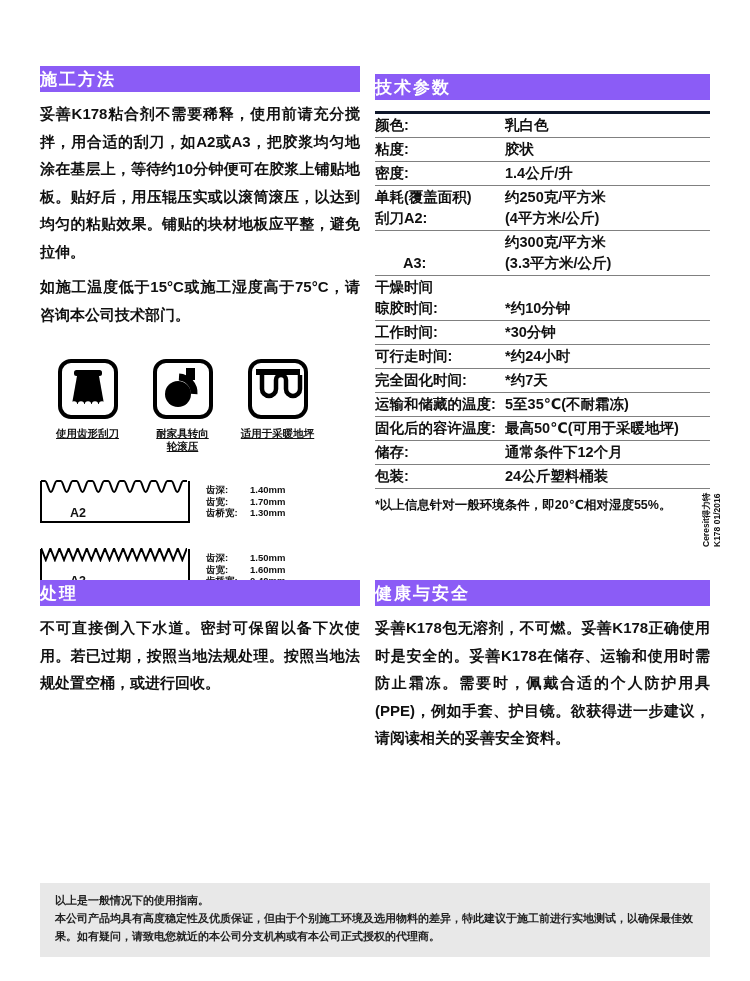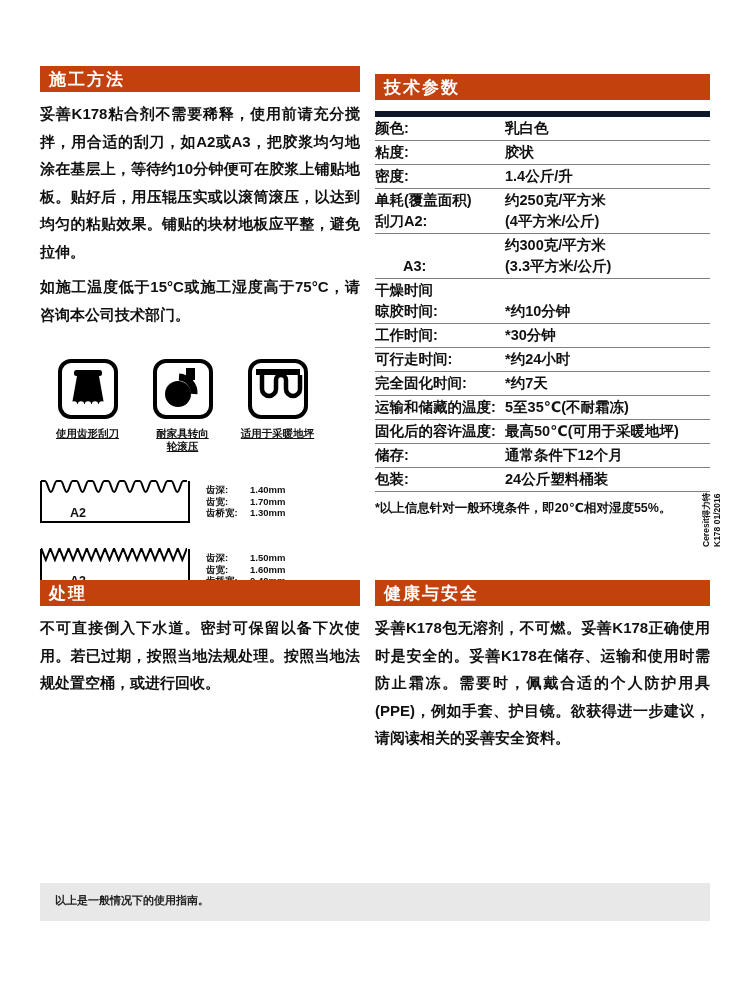--- a/index.html
+++ b/index.html
@@ -3,41 +3,41 @@
 <meta charset="utf-8">
 <style>
   html,body{margin:0;padding:0;background:#fff;}
   #page{position:relative;width:750px;height:981px;background:#fff;overflow:hidden;
         font-family:"Liberation Sans","DejaVu Sans",sans-serif;color:#111;}
   .col{position:absolute;}
   .col.left{left:40px;top:66px;width:320px;}
   .col.right{left:375px;top:74px;width:335px;}
   .col.bottom-left{left:40px;top:580px;width:320px;}
   .col.bottom-right{left:375px;top:580px;width:335px;}
-  .bar{background:#c2410c;color:#fff;height:26px;display:flex;align-items:center;
-       padding-left:9px;font-size:17px;font-weight:700;letter-spacing:2px;}
+  .bar{background:#8b5cf6;color:#fff;height:26px;display:flex;align-items:center;
+       font-size:17px;font-weight:700;letter-spacing:2px;}
   p.body{margin:8px 0 0 0;font-size:15px;font-weight:700;line-height:27.5px;text-align:justify;}
   
   .icons{display:flex;margin-top:30px;}
   .icon-block{width:95px;display:flex;flex-direction:column;align-items:center;}
   .icon-block svg{display:block;}
   .icon-caption{margin-top:7px;font-size:10.5px;font-weight:700;line-height:13px;
                 text-align:center;white-space:pre-line;text-decoration:underline;}
   
   .trowel{display:flex;align-items:flex-start;}
   .trowel.first{margin-top:28px;}
   .trowel.second{margin-top:26px;}
   .tbox{position:relative;width:146px;height:40px;border:2px solid #000;border-top:none;}
   .tbox svg{position:absolute;left:-1px;top:-1px;}
   .tlabel{position:absolute;left:28px;bottom:1px;font-size:12.5px;font-weight:700;}
   .tspecs{margin-left:16px;padding-top:3px;}
   .spec-line{display:flex;font-size:9.5px;font-weight:700;line-height:11.5px;}
   .spec-name{width:44px;}
   
-  .t-table{margin-top:11px;border-top:6px solid #0f172a;}
+  .t-table{margin-top:11px;border-top:3px solid #0f172a;}
   .t-row{border-bottom:1px solid #808080;padding:1px 0;}
   .t-line{display:flex;font-size:14.5px;font-weight:700;line-height:21px;}
   .t-label{flex:0 0 130px;}
   .t-label.indent{flex:0 0 102px;padding-left:28px;}
   .t-value{flex:1;}
   .footnote{margin:8px 0 0 0;font-size:12.5px;font-weight:700;}
   
   .vertical{position:absolute;left:701px;top:547px;transform:rotate(-90deg);
             transform-origin:0 0;font-size:8.5px;font-weight:700;line-height:11px;
             white-space:nowrap;}
@@ -252,15 +252,16 @@
     <p class="body">妥善K178包无溶剂，不可燃。妥善K178正确使用时是安全的。妥善K178在储存、运输和使用时需防止霜冻。需要时，佩戴合适的个人防护用具(PPE)，例如手套、护目镜。欲获得进一步建议，请阅读相关的妥善安全资料。</p>
   </div>
 
   <div class="vertical">
     <div>Ceresit得力特</div>
     <div>K178 01/2016</div>
   </div>
 
   <div class="disclaimer">
     <p>以上是一般情况下的使用指南。</p>
+    <p>本公司产品均具有高度稳定性及优质保证，但由于个别施工环境及选用物料的差异，特此建议于施工前进行实地测试，以确保最佳效果。如有疑问，请致电您就近的本公司分支机构或有本公司正式授权的代理商。</p>
   </div>
 
 </div>
 
 </body></html>

